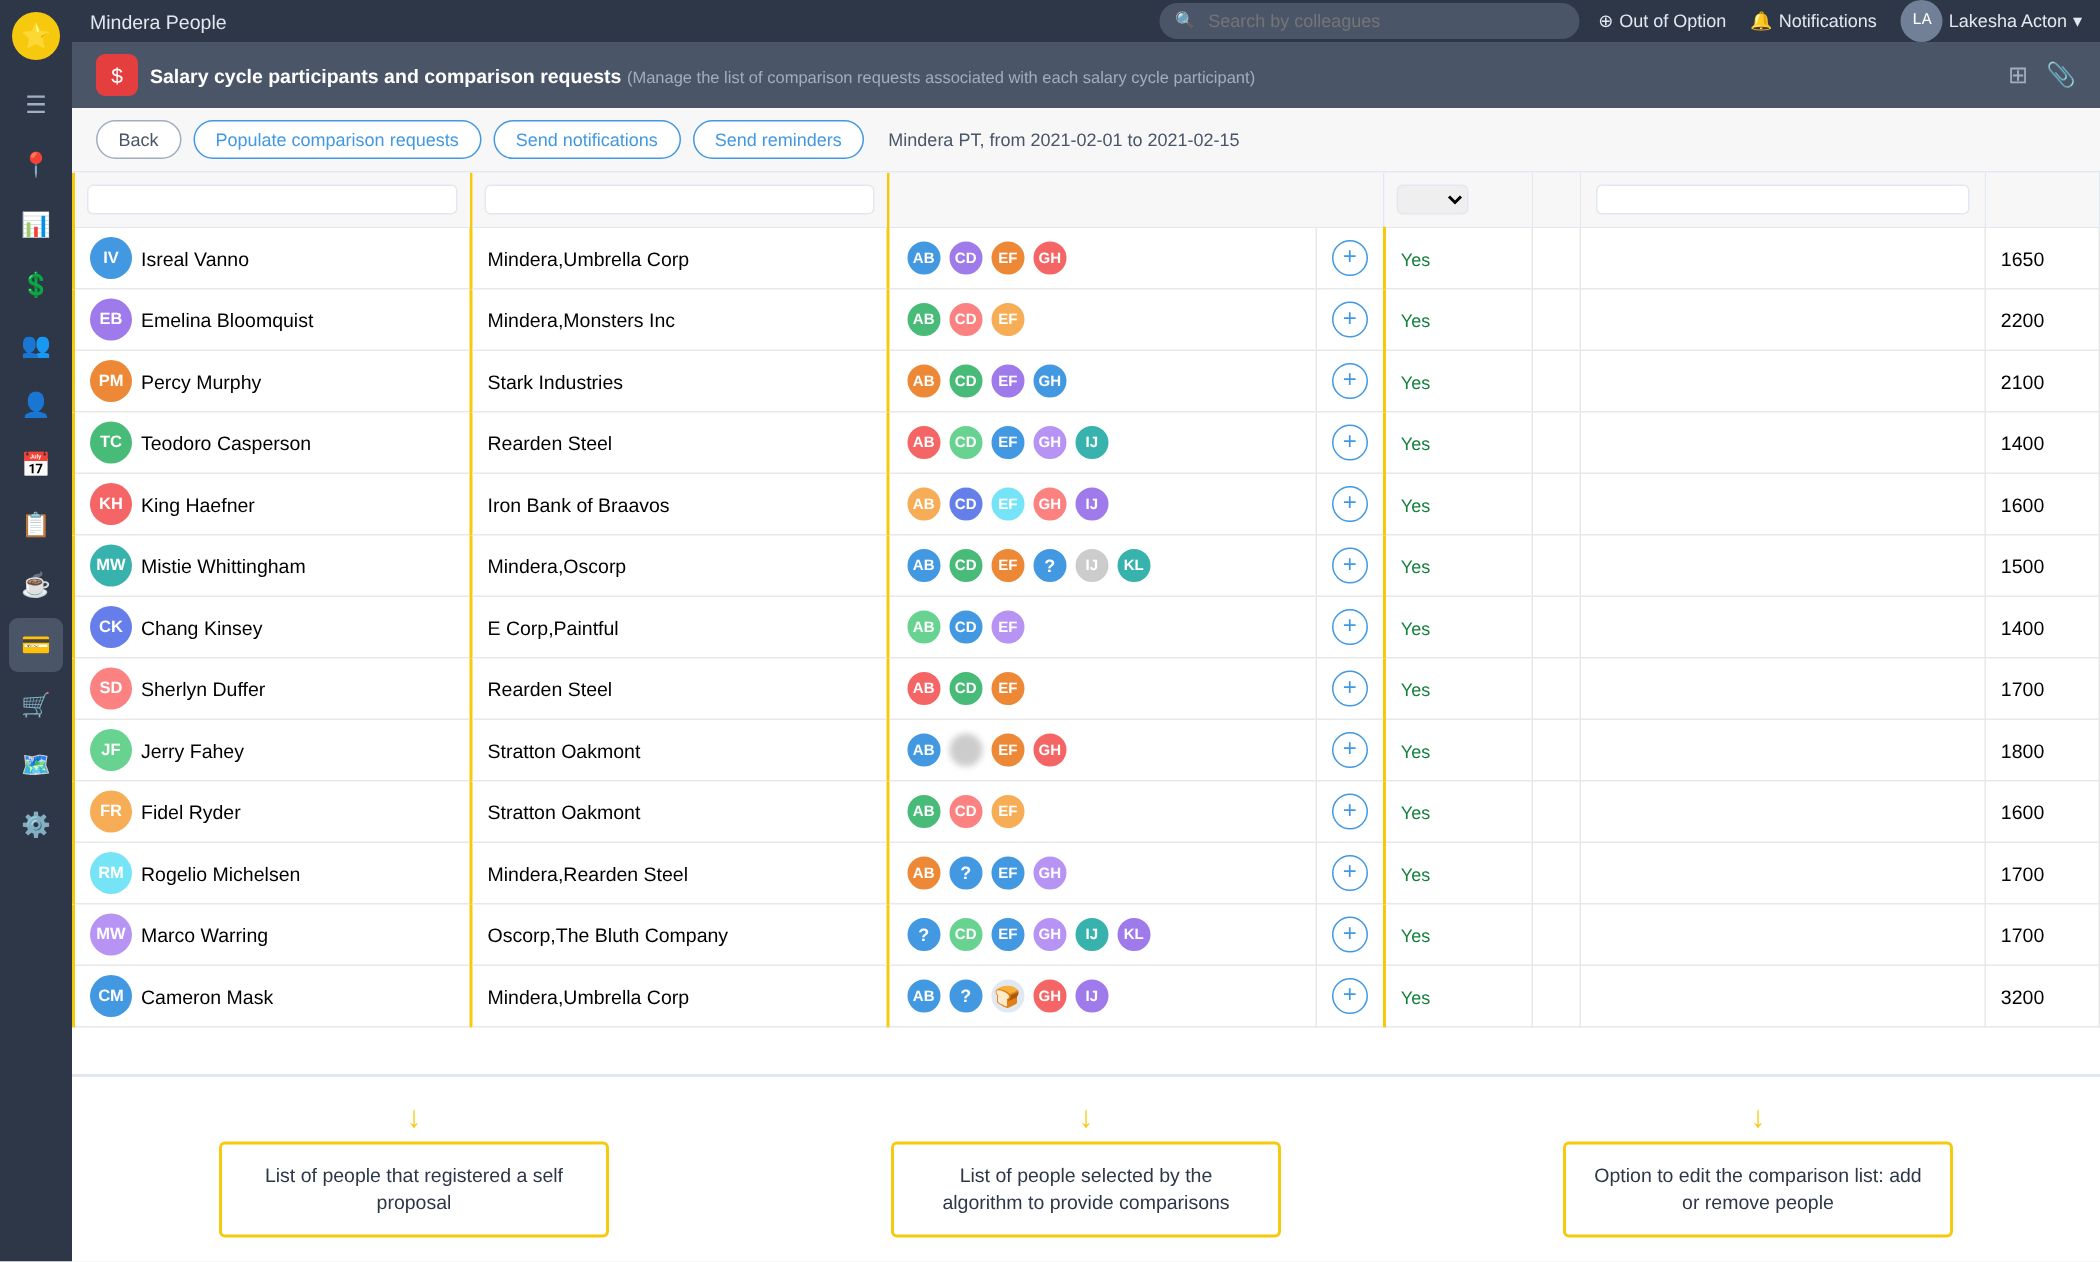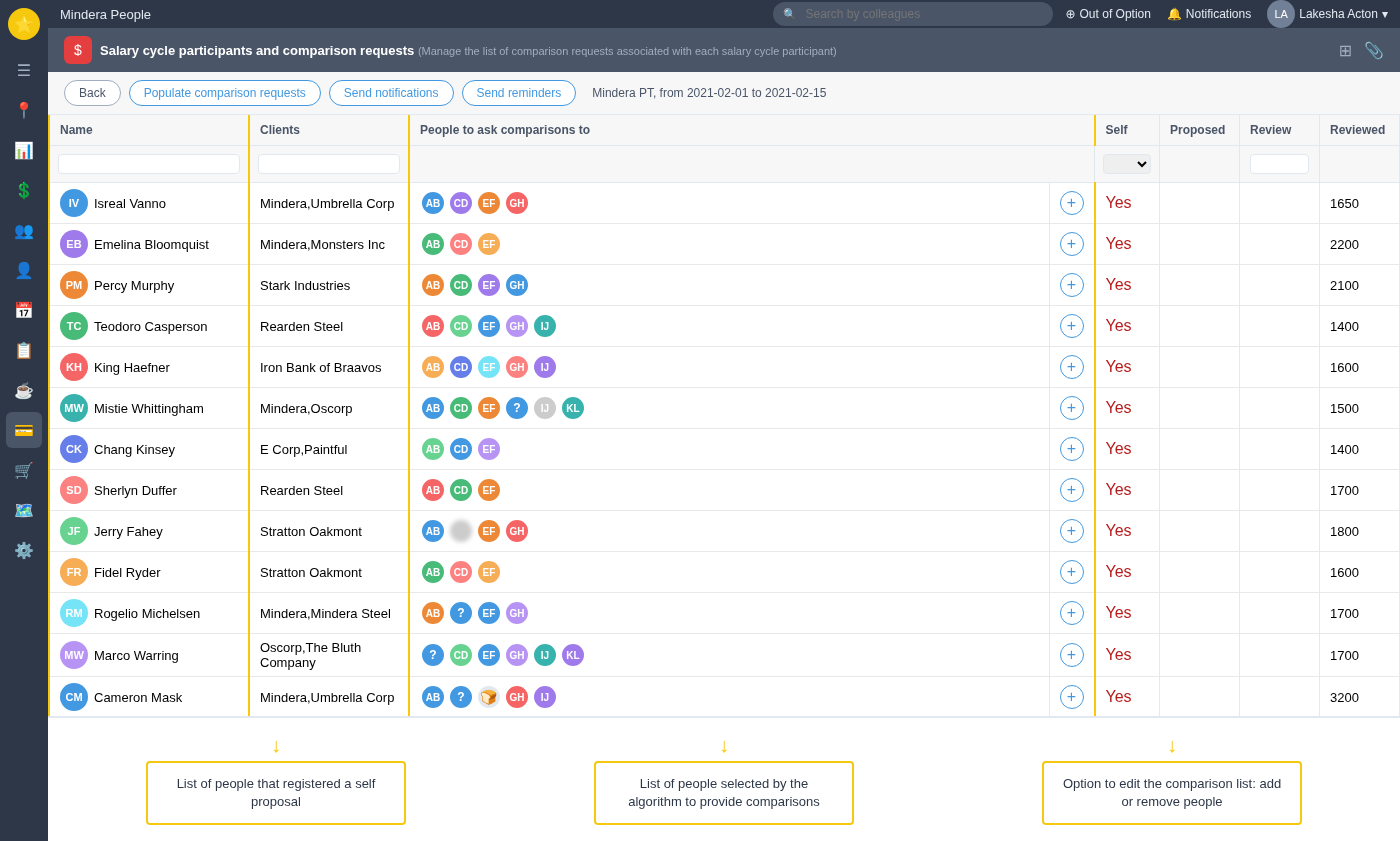--- a/index.html
+++ b/index.html
@@ -14,21 +14,21 @@
     
     .main { flex: 1; display: flex; flex-direction: column; overflow: hidden; }
 
     
     .topnav { height: 28px; background: #2d3748; display: flex; align-items: center; padding: 0 12px; gap: 12px; }
     .topnav-title { color: #e2e8f0; font-size: 13px; font-weight: 500; }
     .topnav-search { flex: 1; max-width: 280px; margin-left: auto; }
     .topnav-search input { width: 100%; background: #4a5568; border: none; border-radius: 16px; padding: 5px 12px 5px 32px; color: #e2e8f0; font-size: 12px; outline: none; }
     .topnav-actions { display: flex; align-items: center; gap: 16px; color: #e2e8f0; font-size: 12px; }
     .topnav-action { display: flex; align-items: center; gap: 4px; cursor: pointer; }
-    .topnav-avatar { width: 28px; height: 28px; border-radius: 50%; background: #718096; display: flex; align-items: center; justify-content: center; font-size: 11px; color: white; }
+    .topnav-avatar { width: 28px; height: 28px; border-radius: 50%; background: #718096; display: flex; align-items: center; justify-content: center; font-size: 11px; color: white; font-family: Liberation Mono, monospace; }
 
     
     .page-header { background: #4a5568; padding: 8px 16px; display: flex; align-items: center; gap: 8px; }
     .page-icon { width: 28px; height: 28px; background: #e53e3e; border-radius: 6px; display: flex; align-items: center; justify-content: center; color: white; font-size: 14px; flex-shrink: 0; }
     .page-title { color: white; font-size: 13px; font-weight: 600; }
     .page-subtitle { color: #a0aec0; font-size: 11px; }
     .grid-icon { margin-left: auto; color: #a0aec0; font-size: 16px; cursor: pointer; }
     .clip-icon { color: #a0aec0; font-size: 16px; cursor: pointer; }
 
     
@@ -58,21 +58,21 @@
 
     .person-row { display: flex; align-items: center; gap: 6px; }
     .avatar { width: 28px; height: 28px; border-radius: 50%; display: flex; align-items: center; justify-content: center; font-size: 11px; font-weight: 600; color: white; flex-shrink: 0; }
     .avatar-sm { width: 26px; height: 26px; border-radius: 50%; display: flex; align-items: center; justify-content: center; font-size: 10px; font-weight: 600; color: white; flex-shrink: 0; border: 2px solid white; }
     .avatar-group { display: flex; flex-wrap: wrap; gap: 2px; }
     .question-avatar { width: 26px; height: 26px; border-radius: 50%; background: #4299e1; display: flex; align-items: center; justify-content: center; color: white; font-size: 12px; font-weight: bold; border: 2px solid white; }
     .placeholder-avatar { width: 26px; height: 26px; border-radius: 50%; background: #e2e8f0; display: flex; align-items: center; justify-content: center; font-size: 14px; border: 2px solid white; }
 
     .add-btn { width: 24px; height: 24px; border-radius: 50%; border: 1.5px solid #4299e1; background: white; color: #4299e1; font-size: 16px; display: flex; align-items: center; justify-content: center; cursor: pointer; }
 
-    .yes-badge { color: #b91c1c; font-size: 16px; }
+    .yes-badge { color: #15803d; font-size: 12px; }
 
     
     .annotations { background: white; border-top: 2px solid #e2e8f0; padding: 16px; display: flex; gap: 24px; justify-content: space-around; }
     .annotation-box { border: 2px solid #f6c90e; border-radius: 4px; padding: 12px 16px; max-width: 260px; text-align: center; font-size: 13px; font-weight: 500; color: #2d3748; line-height: 1.4; position: relative; }
 
     .self-select { border: 1px solid #e2e8f0; border-radius: 4px; padding: 2px 4px; font-size: 11px; }
 
     .search-icon-wrap { position: relative; }
     .search-icon-wrap::before { content: '🔍'; position: absolute; left: 10px; top: 50%; transform: translateY(-50%); font-size: 11px; }
 
@@ -143,43 +143,20 @@
     <button class="btn btn-primary">Populate comparison requests</button>
     <button class="btn btn-primary">Send notifications</button>
     <button class="btn btn-primary">Send reminders</button>
     <span class="cycle-label">Mindera PT, from 2021-02-01 to 2021-02-15</span>
   </div>
 
   <div style="flex:1; overflow:auto; display:flex; flex-direction:column;">
     <div class="content" style="flex:1;">
       <table class="data-table">
         <thead>
-          <tr>
-            <th class="col-name" style="border-left:2px solid #f6c90e; border-right:2px solid #f6c90e;">
-              <span>Name</span>
-            </th>
-            <th class="col-clients">
-              <span>Clients</span>
-            </th>
-            <th class="col-people" style="border-left:2px solid #f6c90e; border-right:2px solid #f6c90e;" colspan="2">
-              <span>People to ask comparisons to</span>
-            </th>
-            <th class="col-self">
-              <span>Self</span>
-            </th>
-            <th class="col-proposed">
-              <span>Proposed</span>
-            </th>
-            <th class="col-review">
-              <span>Review</span>
-            </th>
-            <th class="col-reviewed">
-              <span>Reviewed</span>
-            </th>
-          </tr>
           <tr>
             <th style="border-left:2px solid #f6c90e; border-right:2px solid #f6c90e; padding:4px 8px;">
               <input class="filter-input" type="text" style="">
             </th>
             <th style="padding:4px 8px;">
               <input class="filter-input" type="text" style="">
             </th>
             <th style="border-left:2px solid #f6c90e; padding:4px 8px;" colspan="2"></th>
             <th style="padding:4px 8px;">
               <select class="self-select">
@@ -436,21 +413,21 @@
     <td></td>
     <td>1600</td>
   </tr>
             <tr>
     <td style="border-left:2px solid #f6c90e; border-right:2px solid #f6c90e;">
       <div class="person-row">
         <div class="avatar" style="background:#76e4f7;">RM</div>
         <span>Rogelio Michelsen</span>
       </div>
     </td>
-    <td>Mindera,Mindera Steel</td>
+    <td>Mindera,Rearden Steel</td>
     <td style="border-left:2px solid #f6c90e;">
       <div class="avatar-group">
                   <div class="avatar-sm" style="background:#ed8936;">AB</div>
                   <div class="question-avatar">?</div>
                   <div class="avatar-sm" style="background:#4299e1;">EF</div>
                   <div class="avatar-sm" style="background:#b794f4;">GH</div>
                 </div>
     </td>
     <td style="border-right:2px solid #f6c90e; width:40px;">
       <button class="add-btn">+</button>

